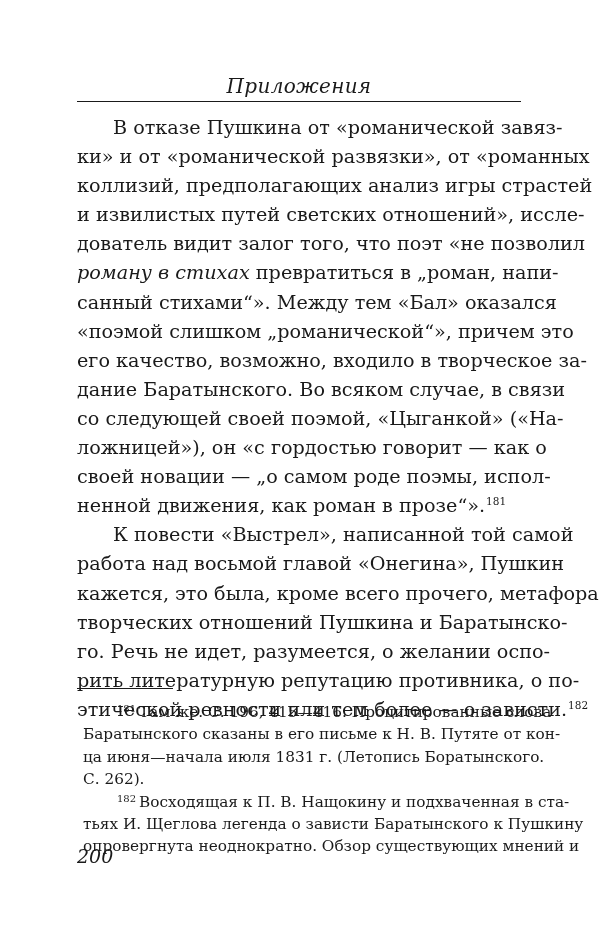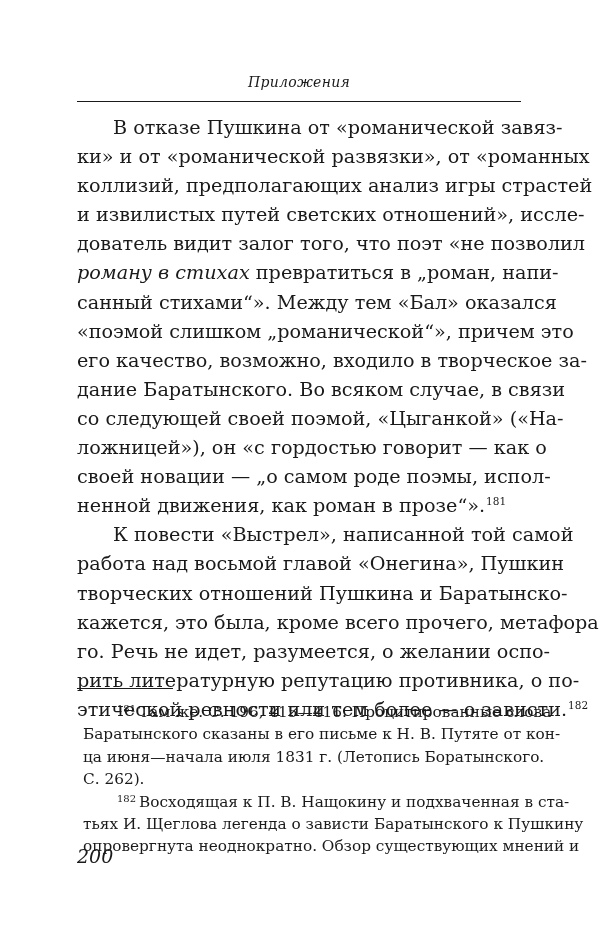--- a/index.html
+++ b/index.html
@@ -15,21 +15,21 @@
       color: #1a1a1a;
       font-family: "DejaVu Serif", "Liberation Serif", serif;
     }
     .running-head {
       position: absolute;
       left: 77px;
       width: 444px;
       top: 74px;
       text-align: center;
       font-style: italic;
-      font-size: 14px;
+      font-size: 20px;
       letter-spacing: 0.3px;
     }
     .head-rule {
       position: absolute;
       left: 77px;
       width: 444px;
       top: 101px;
       height: 0;
       border-top: 1.6px solid #1a1a1a;
     }
@@ -127,22 +127,22 @@
     <span class="line">его качество, возможно, входило в творческое за-</span>
     <span class="line">дание Баратынского. Во всяком случае, в связи</span>
     <span class="line">со следующей своей поэмой, «Цыганкой» («На-</span>
     <span class="line">ложницей»), он «с гордостью говорит — как о</span>
     <span class="line">своей новации — „о самом роде поэмы, испол-</span>
     <span class="line last"><span>ненной движения, как роман в прозе“».</span><sup class="note">181</sup></span>
   </div>
   <div>
     <span class="line indent">К повести «Выстрел», написанной той самой</span>
     <span class="line">работа над восьмой главой «Онегина», Пушкин</span>
+    <span class="line">кажется, это была, кроме всего прочего, метафора</span>
     <span class="line">творческих отношений Пушкина и Баратынско-</span>
-    <span class="line">кажется, это была, кроме всего прочего, метафора</span>
     <span class="line">го. Речь не идет, разумеется, о желании оспо-</span>
     <span class="line">рить литературную репутацию противника, о по-</span>
     <span class="line last"><span>этической ревности или тем более — о зависти.</span><sup class="note">182</sup></span>
   </div>
 </div>
 
 <div class="fn-rule"></div>
 
 <div class="footnotes">
   <div>

